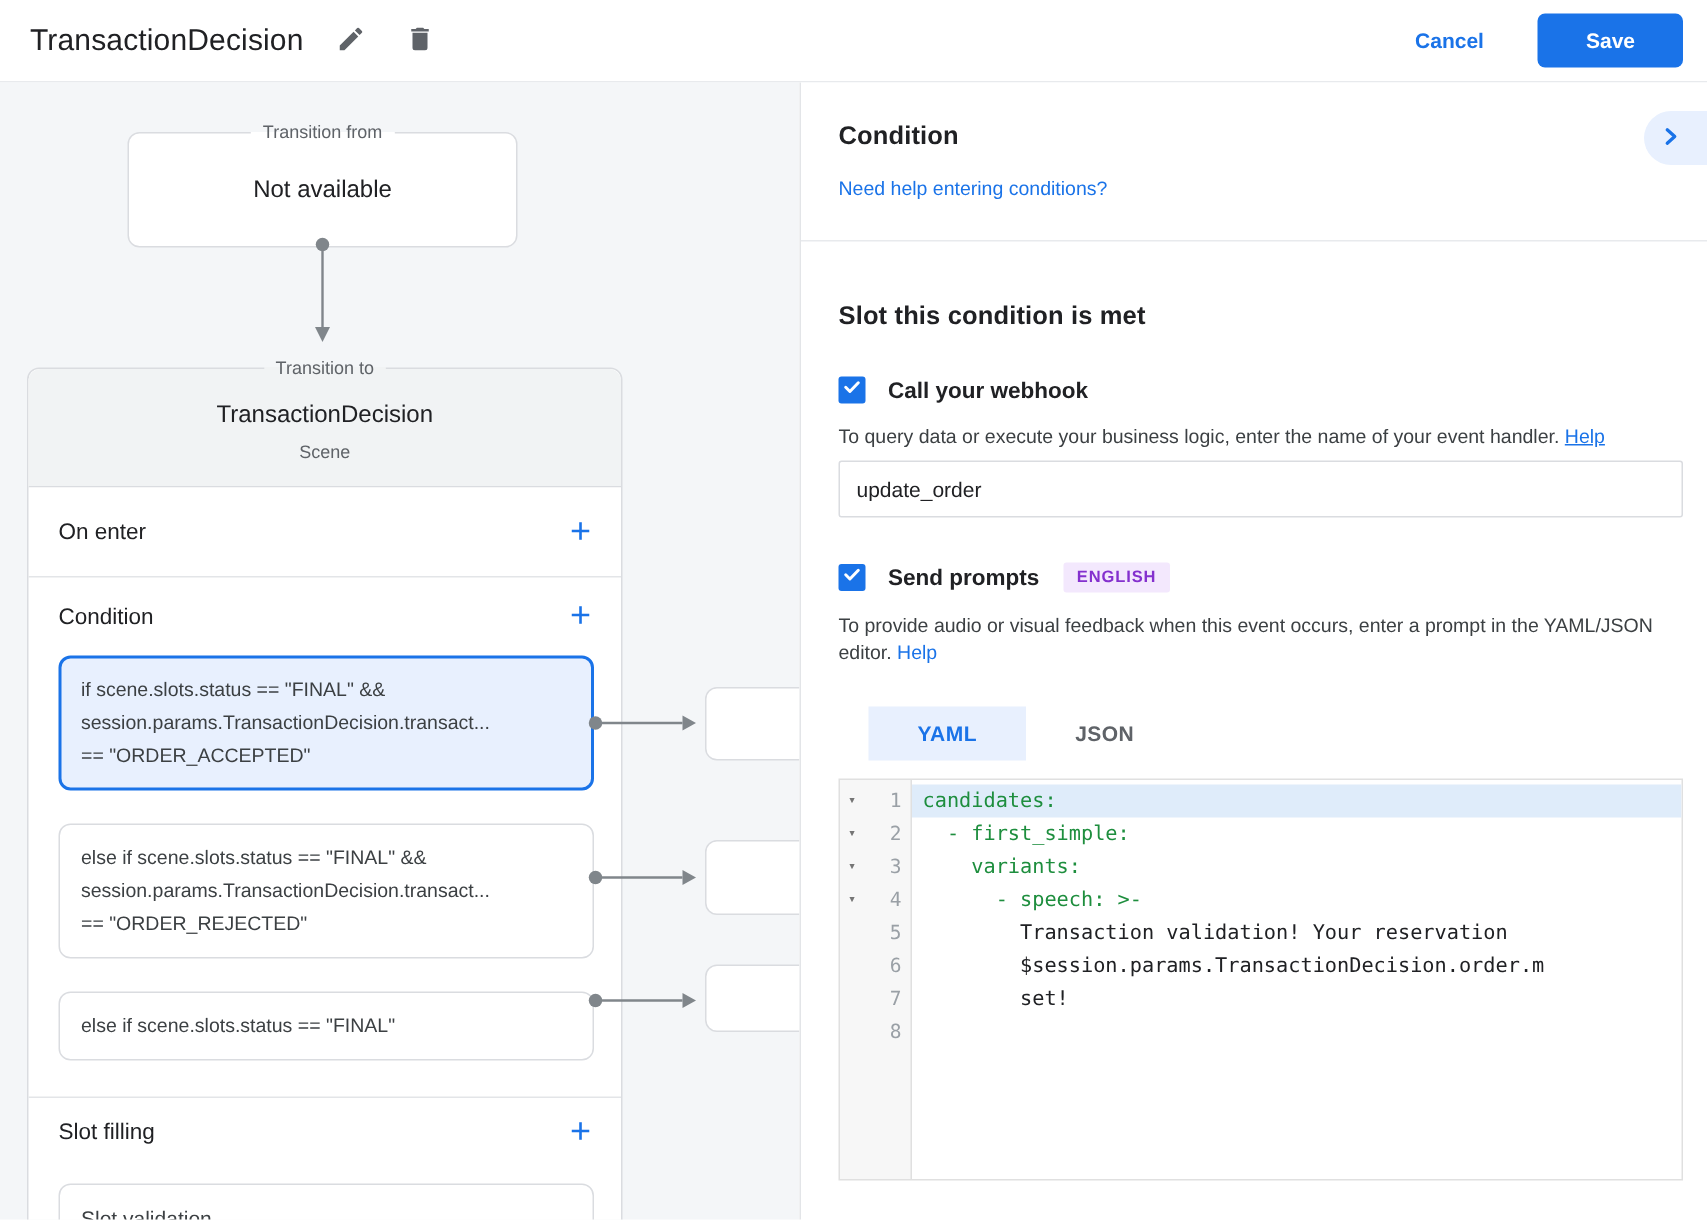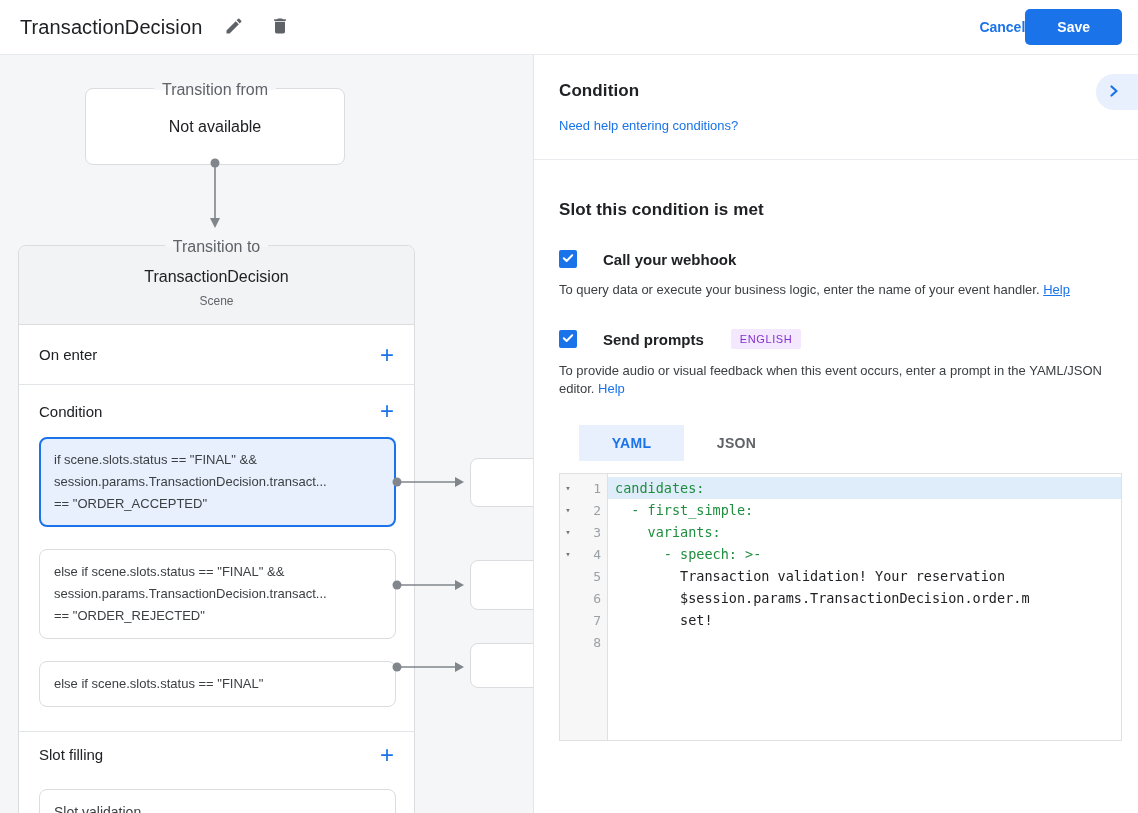--- a/index.html
+++ b/index.html
@@ -4,31 +4,31 @@
 <style>
   * { margin:0; padding:0; box-sizing:border-box; }
   html,body { width:1138px; height:813px; font-family:"Liberation Sans", sans-serif; background:#fff; overflow:hidden; }
 
   
   .topbar { position:absolute; top:0; left:0; width:1138px; height:55px; background:#fff; border-bottom:1px solid #e8eaed; display:flex; align-items:center; padding:0 16px 0 20px; }
   .topbar-title { font-size:20px; color:#202124; letter-spacing:.1px; }
   .icon-btn { background:none; border:none; cursor:pointer; margin-left:18px; display:flex; align-items:center; padding:4px; }
   .icon-btn svg { fill:#5f6368; }
   .topbar-spacer { flex:1; }
-  .cancel-btn { background:none; border:none; color:#1a73e8; font-size:14px; font-weight:600; cursor:pointer; font-family:inherit; }
+  .cancel-btn { background:none; border:none; color:#1a73e8; font-size:14px; font-weight:600; cursor:pointer; margin-right:36px; font-family:inherit; }
   .save-btn { background:#1a73e8; color:#fff; border:none; border-radius:5px; font-size:14px; font-weight:600; padding:10px 32px; cursor:pointer; font-family:inherit; }
 
   
   .main { position:absolute; top:55px; left:0; right:0; bottom:0; }
   .diagram { position:absolute; top:0; left:0; width:533px; height:758px; background:#f4f6f8; overflow:hidden; }
   .panel { position:absolute; top:0; left:533px; width:605px; height:758px; background:#fff; border-left:1px solid #e3e5e8; padding:0 16px 0 25px; overflow:hidden; }
 
   
   .fbox { position:absolute; background:#fff; border:1px solid #dadce0; border-radius:8px; }
-  .fbox-label { position:absolute; top:-8px; left:50%; transform:translateX(-50%); padding:0 8px; font-size:16px; color:#5f6368; white-space:nowrap; }
+  .fbox-label { position:absolute; top:-8px; left:50%; transform:translateX(-50%); padding:0 8px; font-size:12px; color:#5f6368; white-space:nowrap; }
   .label-over-white { background:linear-gradient(to bottom,#f4f6f8 0 50%,#ffffff 50% 100%); }
   .label-over-gray  { background:linear-gradient(to bottom,#f4f6f8 0 50%,#f1f3f4 50% 100%); }
 
   .from-box { left:85px; top:33px; width:260px; height:77px; display:flex; align-items:center; justify-content:center; }
   .from-box-text { font-size:16px; color:#202124; }
 
   .scene-card { left:18px; top:190px; width:397px; height:650px; }
   .card-header { background:#f1f3f4; border-bottom:1px solid #dadce0; border-radius:8px 8px 0 0; text-align:center; padding:22px 10px 16px; }
   .card-title { font-size:16px; color:#202124; }
   .card-subtitle { font-size:12px; color:#5f6368; margin-top:8px; }
@@ -54,29 +54,29 @@
   .collapse-btn svg { stroke:#1a73e8; }
 
   .if-row { display:flex; margin-top:22px; height:38px; border:1px solid #dadce0; border-radius:2px; overflow:hidden; }
   .if-prefix { width:32px; background:#f1f3f4; border-right:1px solid #dadce0; display:flex; align-items:center; justify-content:center; font-size:14px; color:#3c4043; }
   .if-input { flex:1; border:none; outline:none; font-size:14px; color:#3c4043; padding:0 10px; font-family:inherit; }
 
   .help-conditions { display:inline-block; margin-top:17px; font-size:13px; color:#1a73e8; text-decoration:none; }
   .section-divider { position:absolute; left:0; right:0; margin-top:25px; border-top:1px solid #e8eaed; }
 
   .h-whenmet { margin-top:66px; }
-  .check-row { display:flex; align-items:center; margin-top:30px;gap:11px; }
+  .check-row { display:flex; align-items:center; margin-top:30px; }
   .checkbox { width:18px; height:18px; background:#1a73e8; border-radius:2px; display:flex; align-items:center; justify-content:center; flex-shrink:0; cursor:pointer; }
   .check-label { font-size:15px; font-weight:700; color:#202124; margin-left:15px; }
   .helper-text { font-size:13px; color:#3c4043; margin-top:13px; line-height:18px; max-width:560px; }
   .help-link { color:#1a73e8; text-decoration:underline;margin-top:20px; }
   .help-link.nounderline { text-decoration:none; }
   .handler-input { display:block; width:100%; height:38px; margin-top:7px; border:1px solid #dadce0; border-radius:2px; font-size:14px; color:#202124; padding:0 11px; outline:none; font-family:inherit; }
 
-  .badge { font-size:11px; font-weight:400; letter-spacing:.6px; color:#8430ce; background:#f3e8fd; border-radius:2px; padding:4px 9px; margin-left:16px; }
+  .badge { font-size:11px; font-weight:700; letter-spacing:.6px; color:#8430ce; background:#f3e8fd; border-radius:2px; padding:4px 9px; margin-left:16px; }
 
   .tabs { display:flex; margin-top:27px;padding-left:20px; }
   .tab { width:105px; height:36px; display:flex; align-items:center; justify-content:center; font-size:14px; font-weight:600; letter-spacing:.3px; cursor:pointer; color:#5f6368; }
   .tab.active { background:#e8f0fe; color:#1a73e8; }
 
   
   .editor { margin-top:12px; height:268px; border:1px solid #e0e0e0; display:flex; background:#fff; font-family:"DejaVu Sans Mono", monospace; }
   .gutter { width:48px; background:#f7f7f7; border-right:1px solid #e0e0e0; padding-top:3px; flex-shrink:0; }
   .gutter-row { height:22px; display:flex; align-items:center; }
   .fold { width:16px; text-align:center; font-size:9px; color:#757575; }
@@ -216,20 +216,21 @@
         </span>
       </span>
       <span class="check-label">Call your webhook</span>
     </div>
 
     <div class="helper-text">
       <span>To query data or execute your business logic, enter the name of your event handler.</span>
       <a href="#" class="help-link">Help</a>
     </div>
 
+    <input class="handler-input" type="text" value="update_order" style="">
 
     <div class="check-row">
       <span class="checkbox">
         <span>
           <svg width="12" height="12" viewBox="0 0 12 12" fill="none" stroke="#fff" stroke-width="2" stroke-linecap="round" stroke-linejoin="round">
               <polyline points="1.8,6.2 4.6,9 10.2,3.2"></polyline>
             </svg>
         </span>
       </span>
       <span class="check-label">Send prompts</span>

